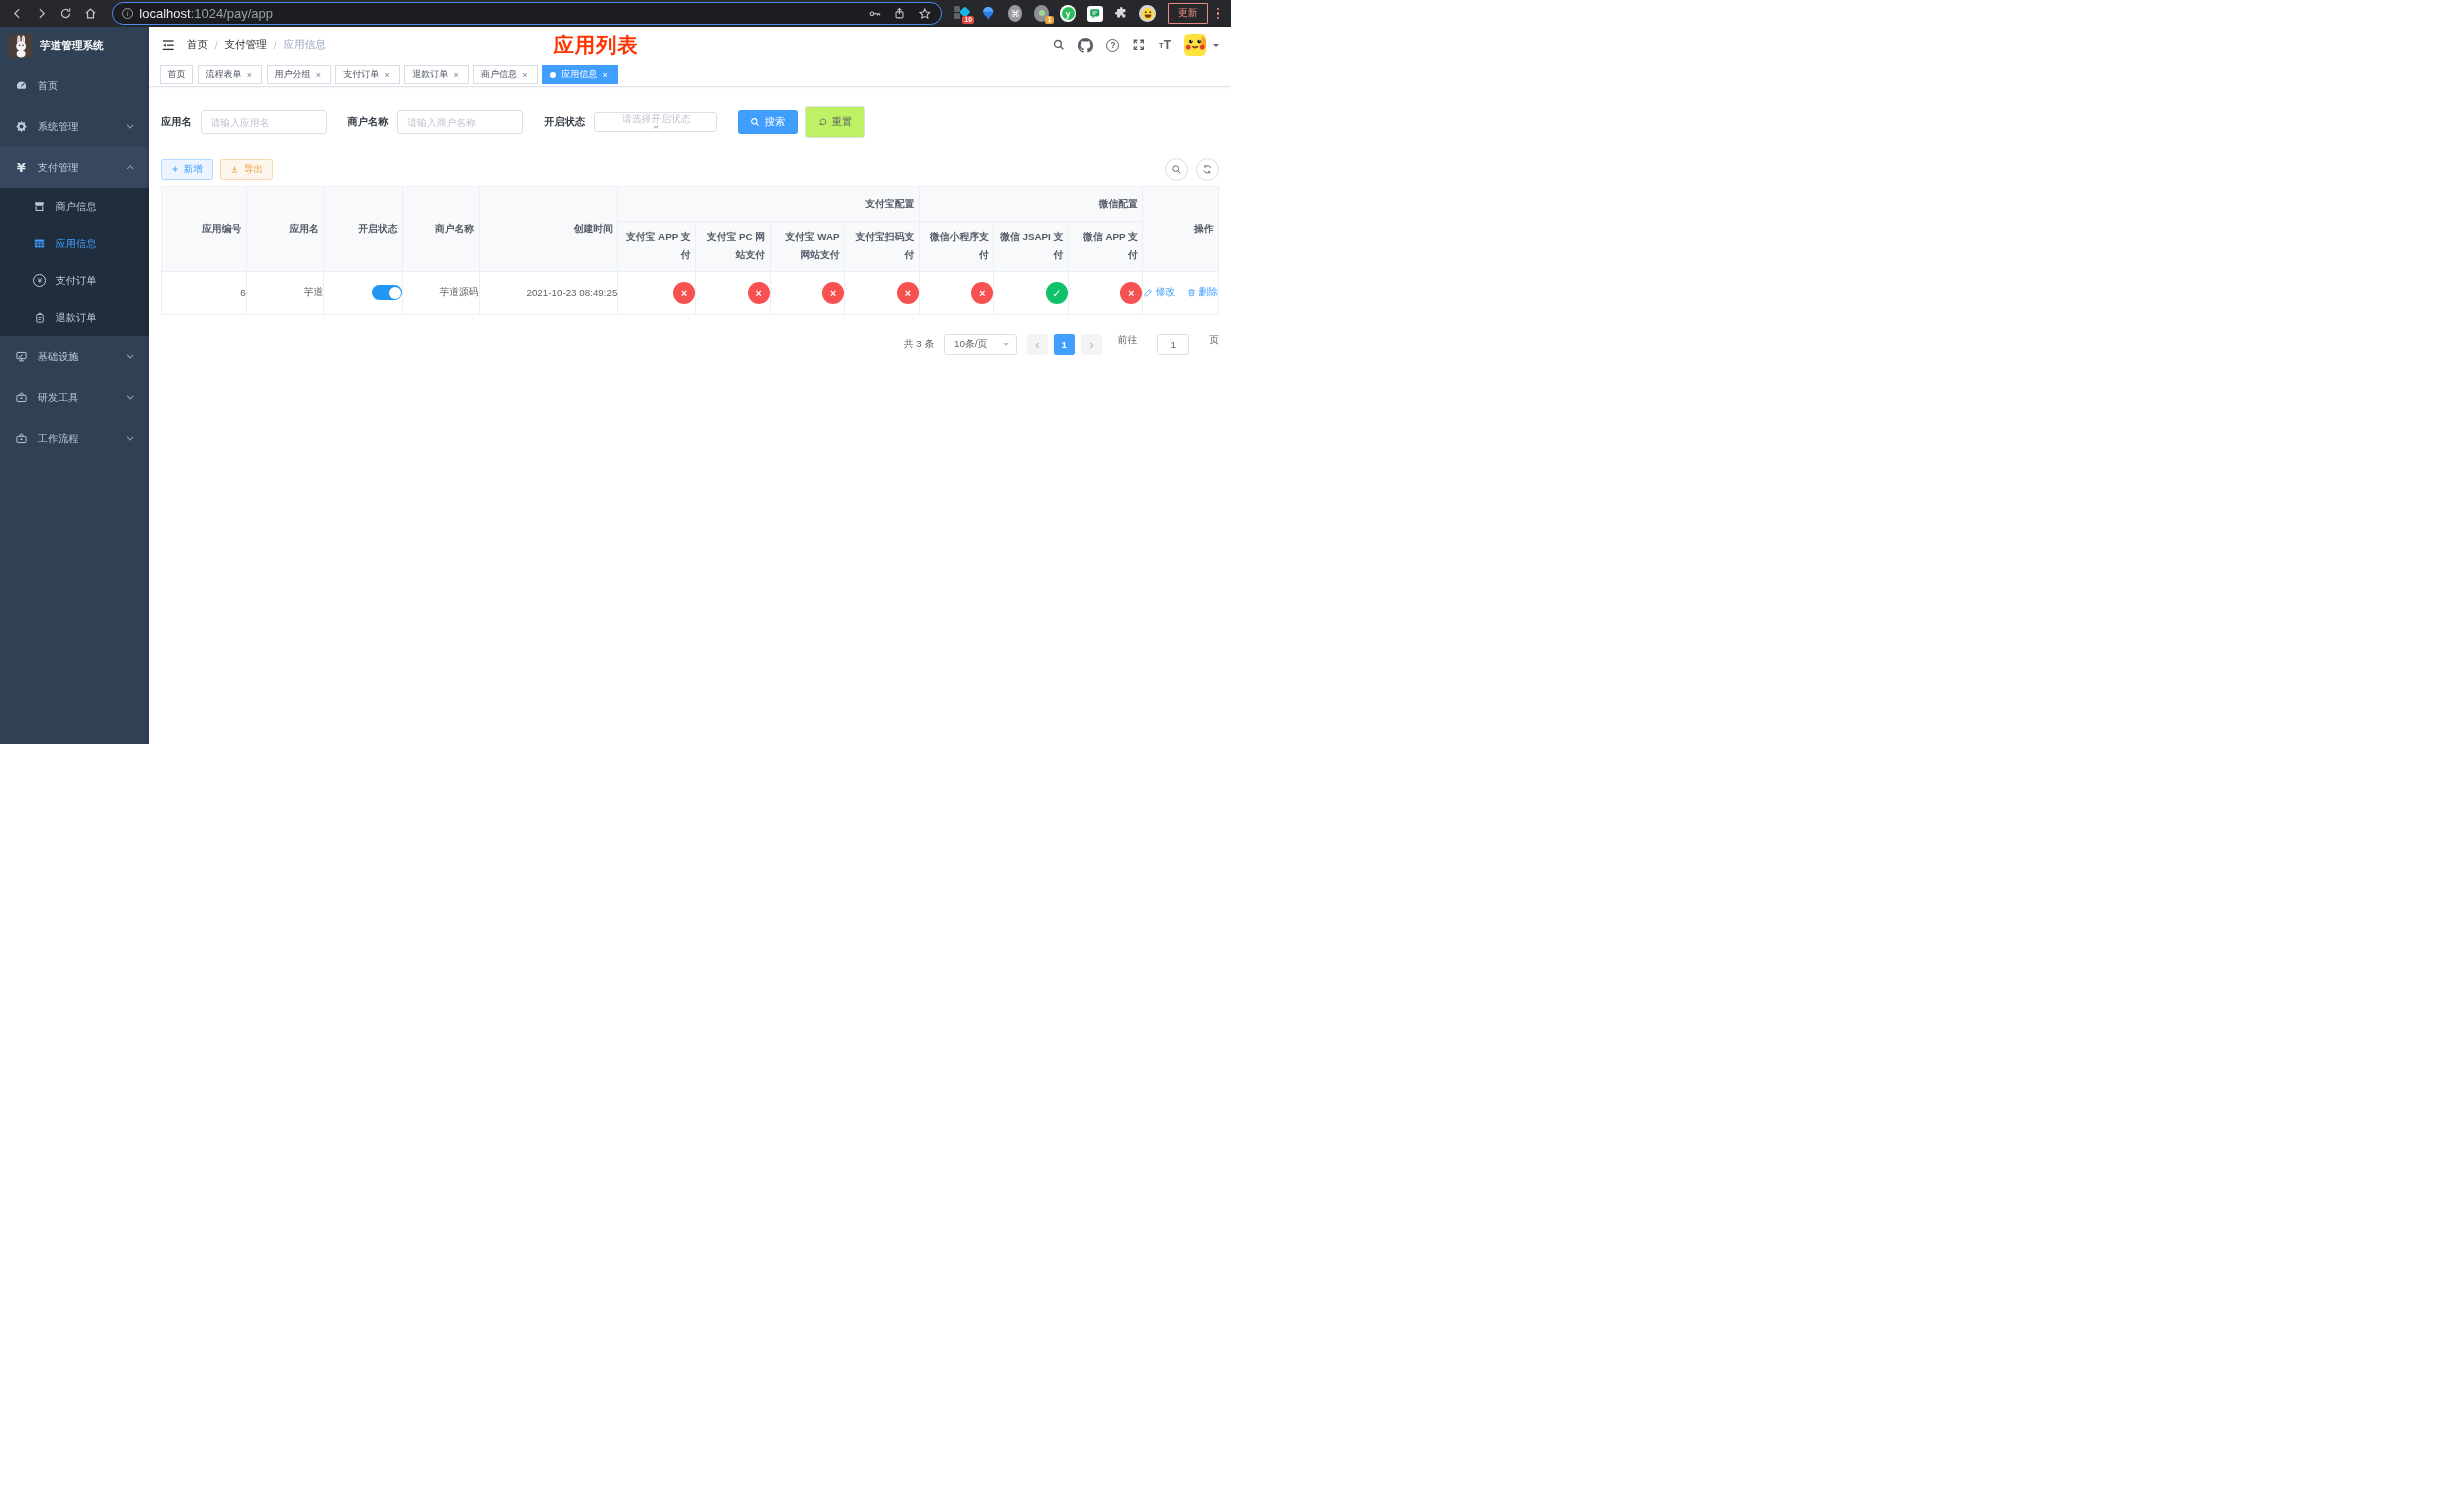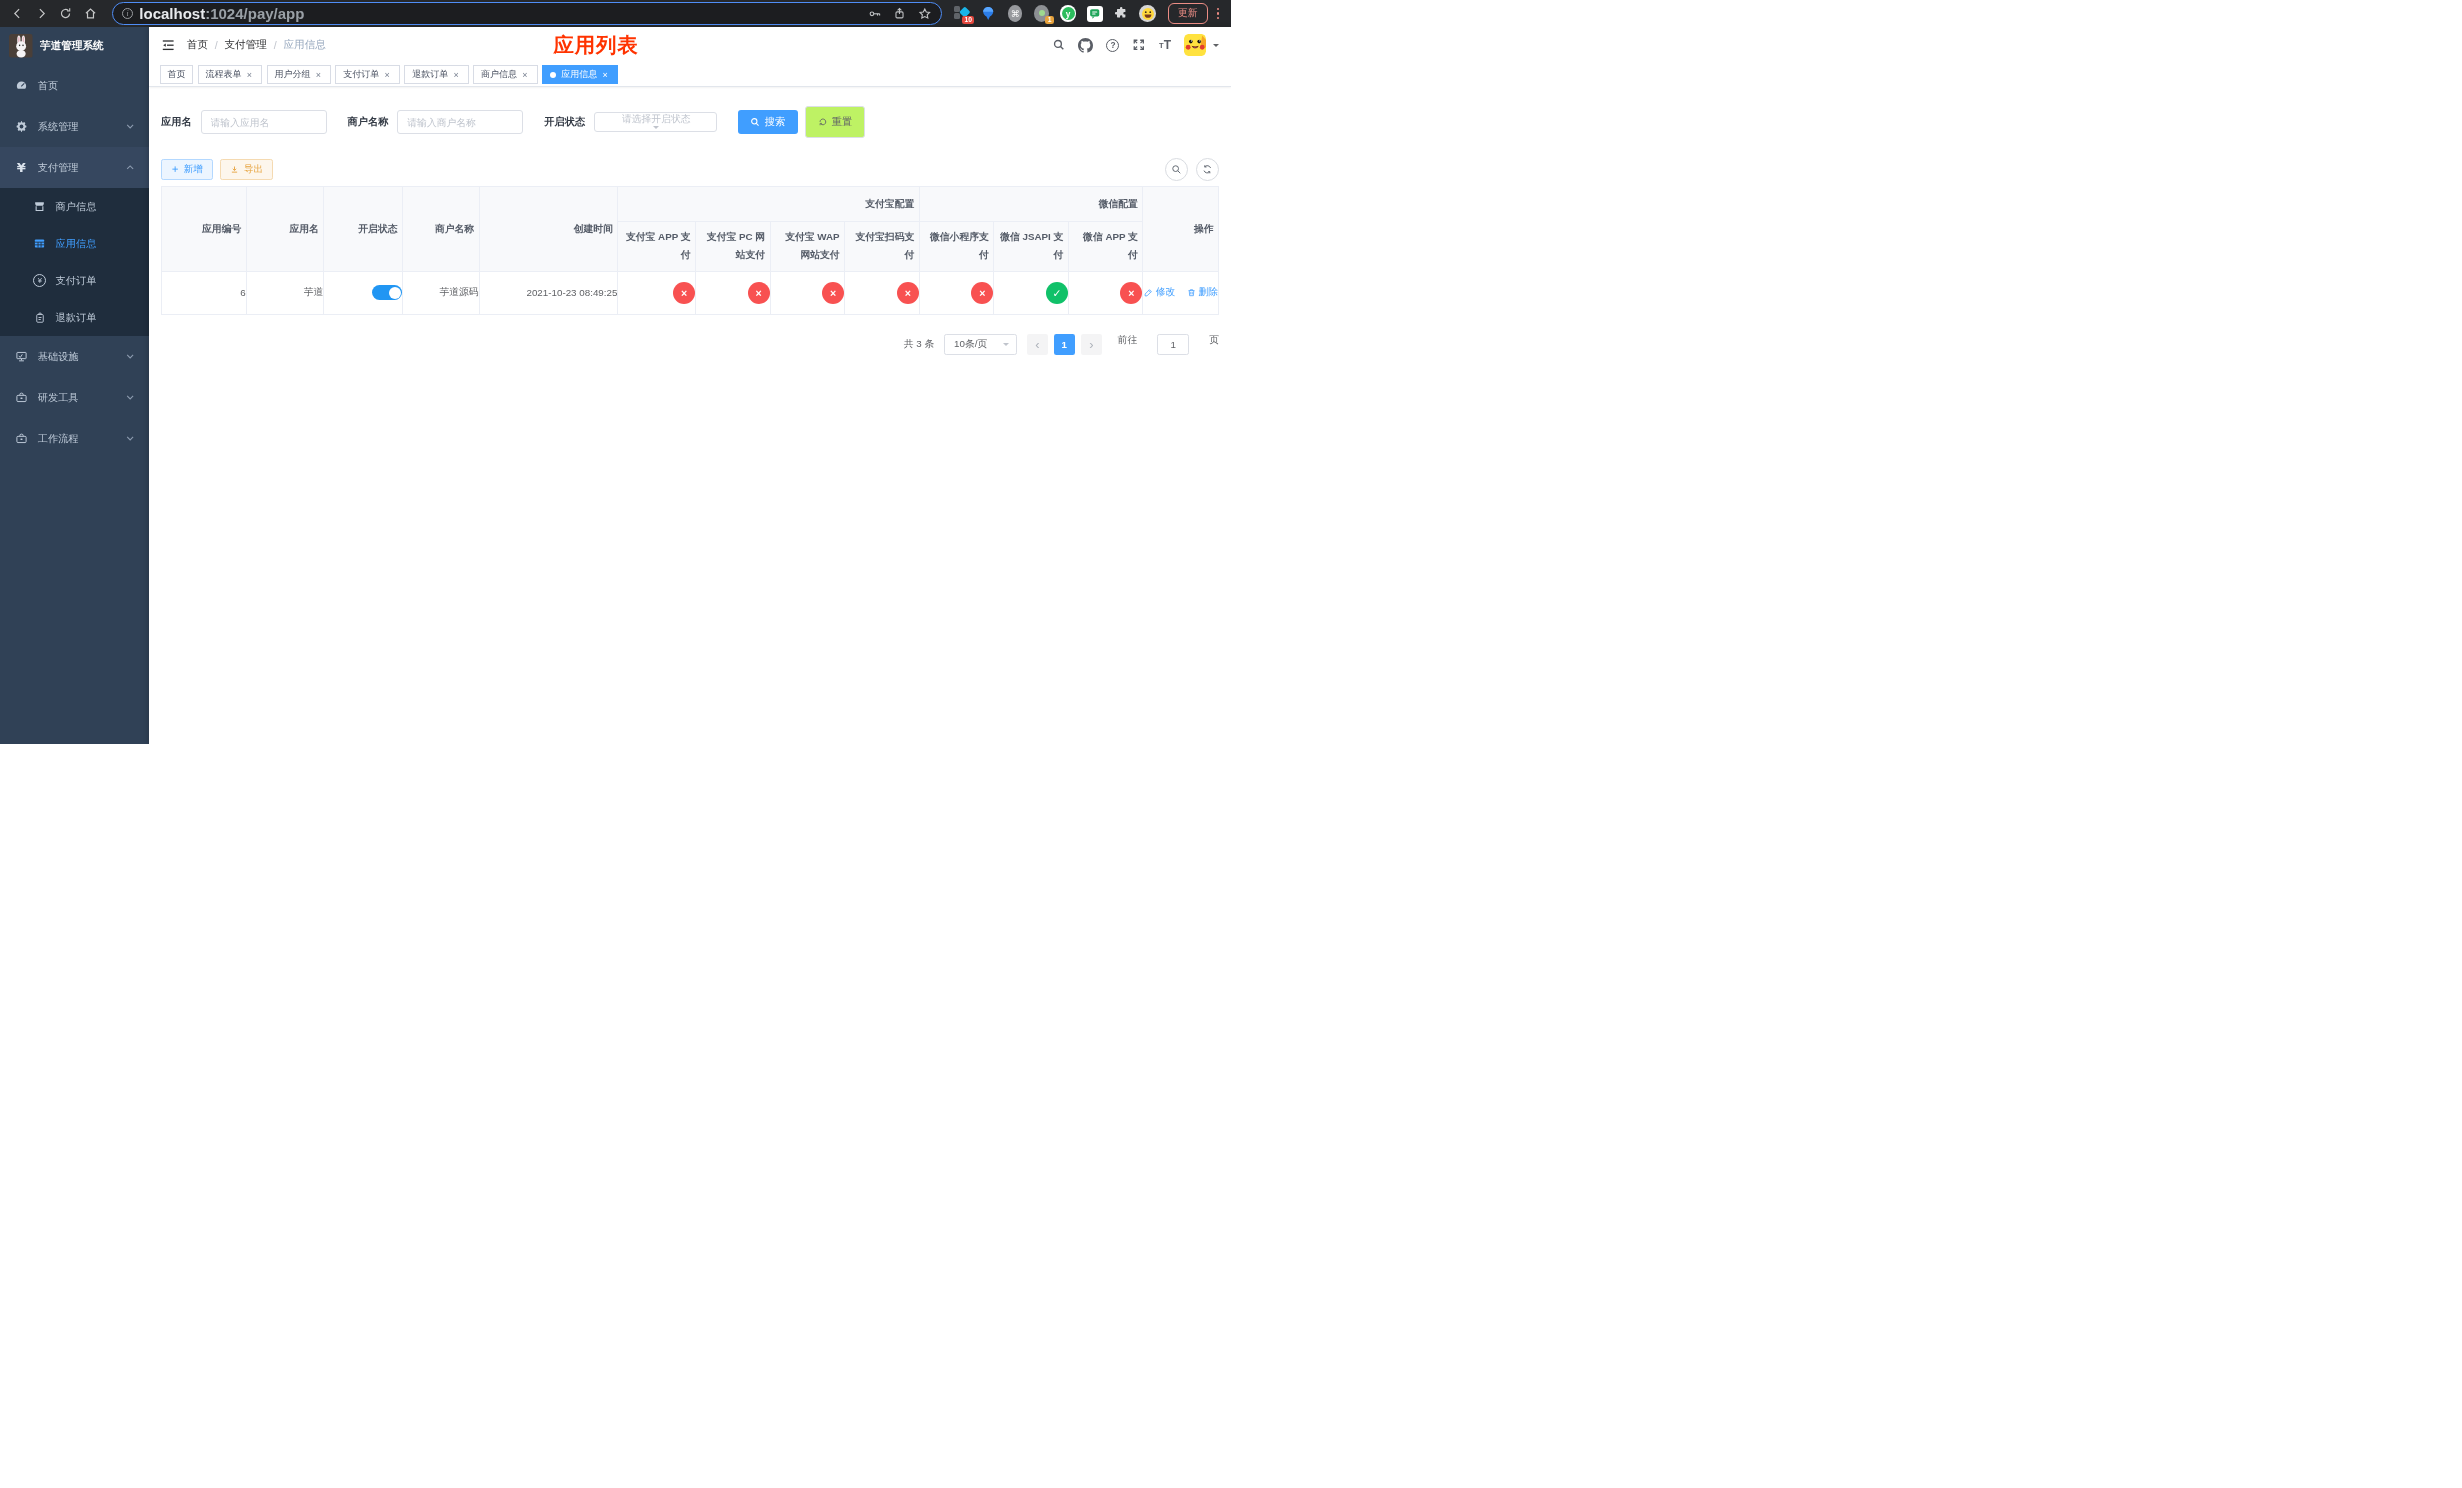--- a/index.html
+++ b/index.html
@@ -4,40 +4,40 @@
 <style>
   * { box-sizing: border-box; margin: 0; padding: 0; }
   html,body { width:1231px; height:744px; font-family:"Liberation Sans","DejaVu Sans",sans-serif; background:#fff; overflow:hidden; }
   .screen { width:1231px; height:744px; display:flex; flex-direction:column; }
 
   
   .chrome { height:27px; background:#26282b; display:flex; align-items:center; padding:0 7.6px; flex:0 0 auto; }
   .nav-btn { width:19.7px; height:19.7px; display:flex; align-items:center; justify-content:center; color:#c6c7c8; margin-right:4.5px; cursor:pointer; }
   .addr { flex:1; height:23px; margin:0 7.6px; border-radius:11.4px; background:#1c1d20; border:1.5px solid #4f8df6; display:flex; align-items:center; padding:0 9px; gap:6px; }
   .addr .info-i { width:11.4px; height:11.4px; border:1.1px solid #9b9da1; border-radius:50%; color:#9b9da1; font-size:7.6px; display:flex; align-items:center; justify-content:center; font-style:italic; font-family:"Liberation Serif",serif; }
-  .url { font-size:15px;font-weight:bold; }
+  .url { font-size:13px; }
   .url .host { color:#e8eaed; }
   .url .path { color:#9aa0a6; }
   .addr-right { margin-left:auto; display:flex; align-items:center; gap:12px; color:#bfc1c3; }
   .exts { display:flex; align-items:center; gap:9.8px; margin:0 4.5px; }
   .ext { position:relative; width:16.7px; height:16.7px; display:flex; align-items:center; justify-content:center; cursor:pointer; }
   .badge { position:absolute; bottom:-2.3px; right:-3.8px; font-size:6.8px; font-weight:700; color:#fff; border-radius:2.3px; padding:0.8px 2.3px; line-height:1; }
   .badge.red { background:#e5483e; }
   .badge.orange { background:#e8a33d; color:#fff; }
   .e1a { position:absolute; left:0; top:0.8px; width:6px; height:6px; background:#606469; border-radius:1.5px; }
   .e1b { position:absolute; left:0; top:8.3px; width:6px; height:6px; background:#606469; border-radius:1.5px; }
   .e1c { position:absolute; right:1.5px; top:3px; width:7.6px; height:7.6px; background:#1ab4e8; transform:rotate(45deg); border-radius:1.5px; }
   .cmd-circle { width:14.4px; height:16.7px; border-radius:50%; background:#97999d; color:#fff; display:flex; align-items:center; justify-content:center; font-size:9px; }
   .gray-circle { width:15px; height:16.7px; border-radius:50%; background:#8d9094; position:relative; }
   .gray-circle .dot { position:absolute; left:4.5px; top:5.3px; width:6px; height:6px; border-radius:50%; background:#9ed98f; }
   .yq { width:16.7px; height:16.7px; border-radius:50%; background:#fff; display:flex; align-items:center; justify-content:center; }
   .yq .in { width:13px; height:13px; border-radius:50%; background:#2bbd5c; color:#fff; font-size:8.3px; font-weight:700; display:flex; align-items:center; justify-content:center; }
   .chat { width:16px; height:16px; border-radius:3px; background:#fff; display:flex; align-items:center; justify-content:center; }
   .emoji { width:16.7px; height:16.7px; border-radius:50%; background:#d5d5d5; display:flex; align-items:center; justify-content:center; }
-  .update-pill { margin:0 4.5px 0 7.6px; border:1.1px solid #ec8d85; color:#ec8d85; font-size:9.8px; border-radius:6px; padding:3px 9px; cursor:pointer; white-space:nowrap; }
+  .update-pill { margin:0 4.5px 0 7.6px; border:1.1px solid #ec8d85; color:#ec8d85; font-size:9.8px; border-radius:1px; padding:3px 9px; cursor:pointer; white-space:nowrap; }
   .dots { display:flex; flex-direction:column; gap:1.9px; padding:0 4.5px; cursor:pointer; }
   .dots i { width:2.3px; height:2.3px; border-radius:50%; background:#ec8d85; }
 
   
   .app { flex:1; display:flex; min-height:0; }
 
   
   .sidebar { width:149px; background:#304156; color:#bfcbd9; font-size:10.2px; flex:0 0 auto; display:flex; flex-direction:column; }
   .logo-row { height:38px; display:flex; align-items:center; gap:7.6px; padding:0 9px; }
   .logo-avatar { width:23.5px; height:23.5px; border-radius:3px; overflow:hidden; flex:0 0 auto; }

